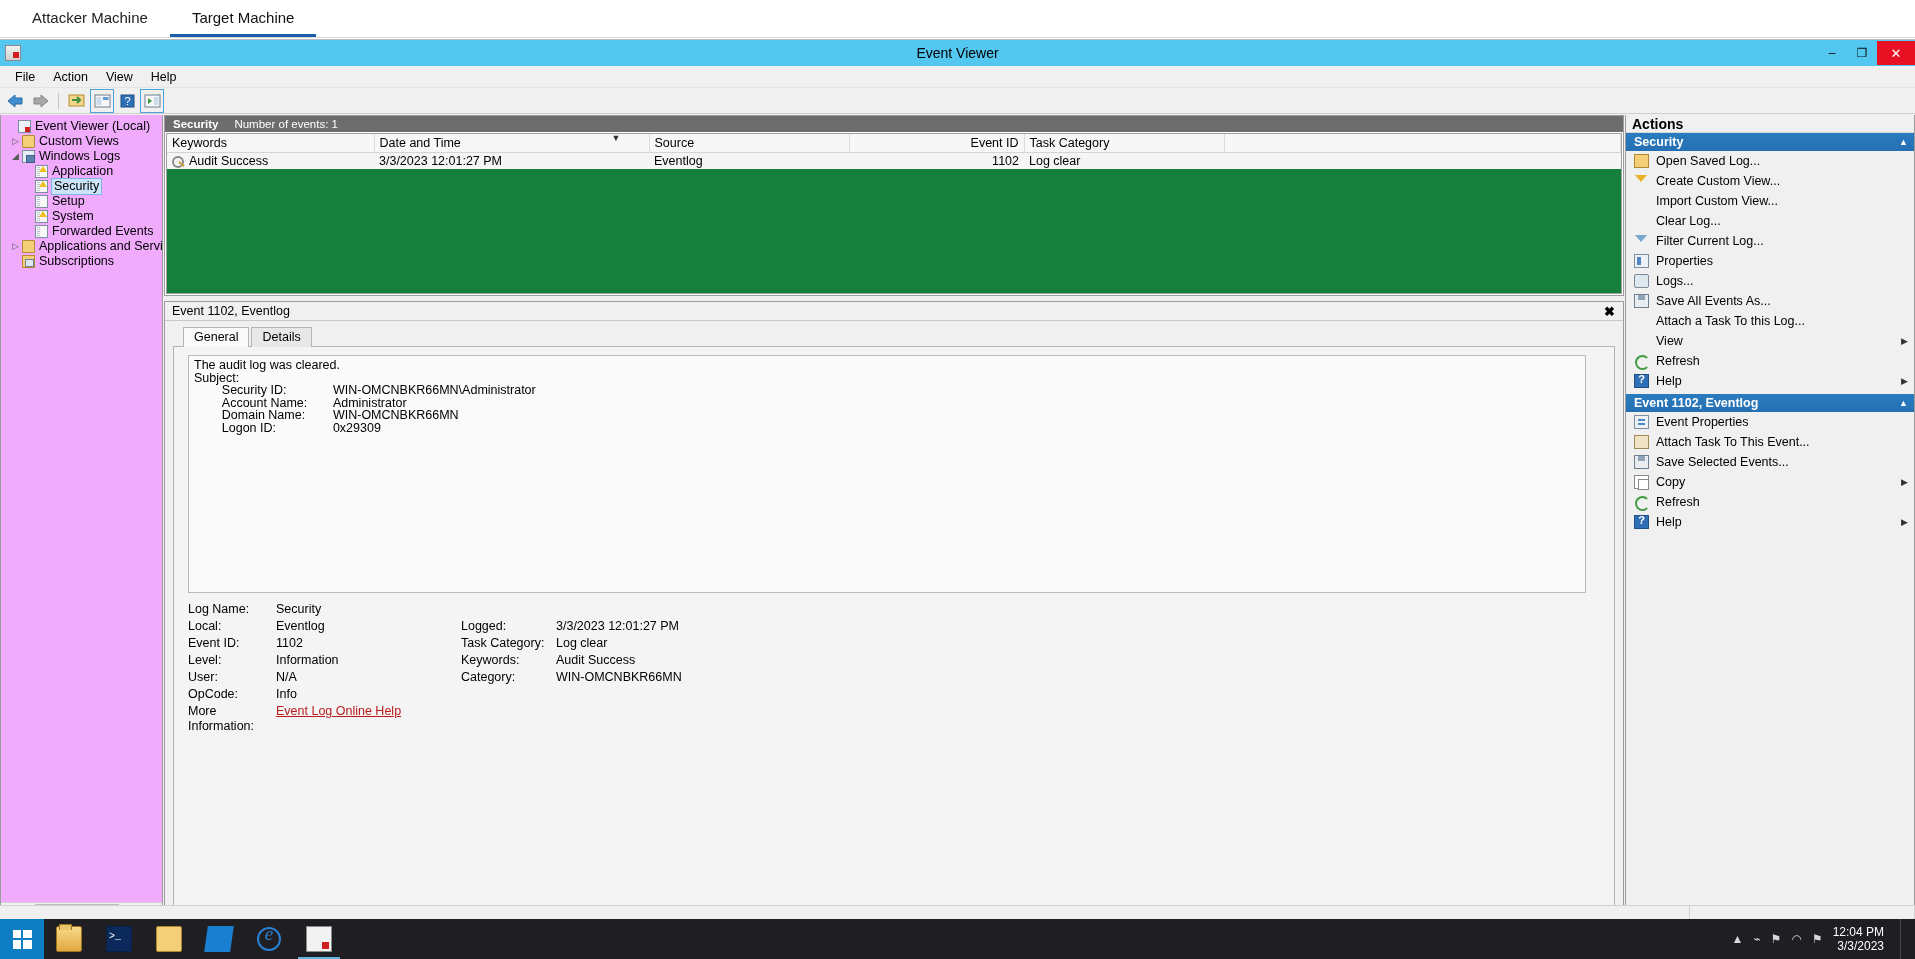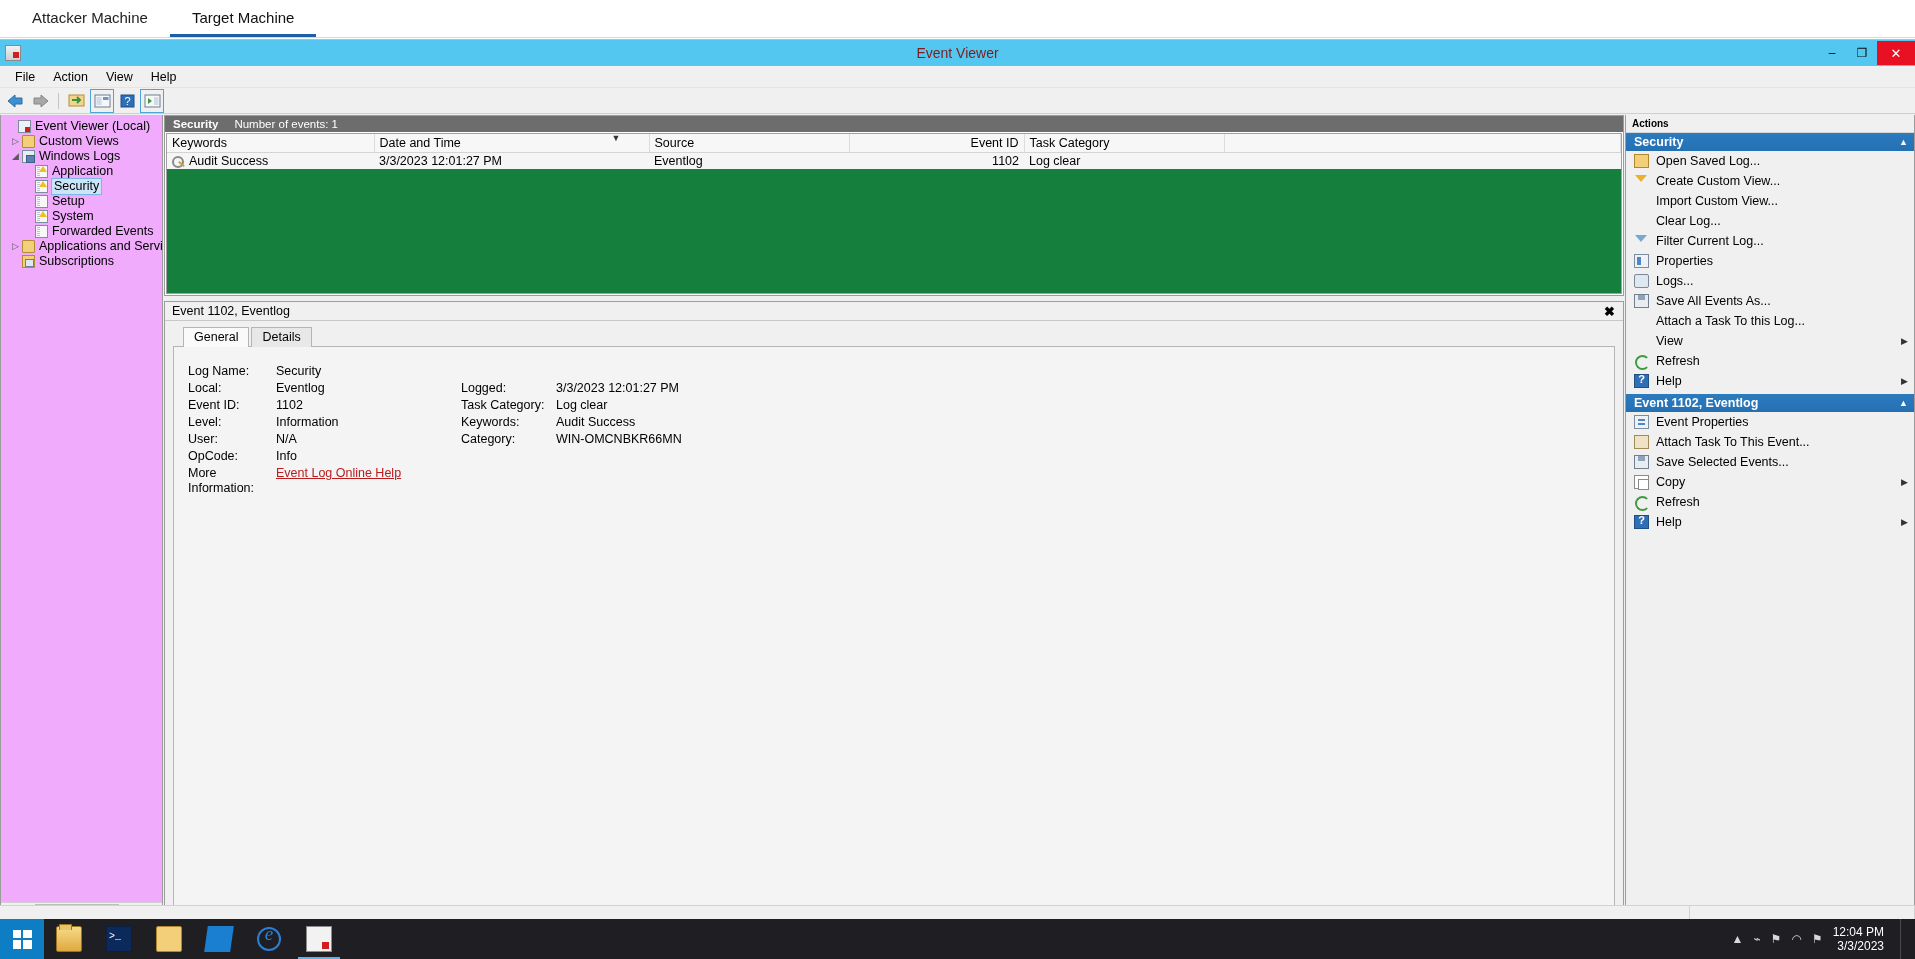--- a/index.html
+++ b/index.html
@@ -62,21 +62,21 @@
     content: "";
     position: absolute; left: 7px; top: 6px;
     width: 6px; height: 6px;
     background: #d11f1f;
   }
   .titlebar .title {
     position: absolute;
     left: 0; right: 0;
     text-align: center;
     font-size: 14px;
-    color: #7f1d1d;
+    color: #000000;
   }
   .win-btns {
     position: absolute; right: 0; top: 0;
     display: flex; height: 26px;
   }
   .win-btn {
     width: 30px; height: 24px;
     margin-top: 1px;
     display: flex; align-items: center; justify-content: center;
     font-size: 12px; color: #0a0a0a;
@@ -349,21 +349,21 @@
   
   .actions-pane {
     width: 290px;
     background: #f0f0f0;
     border: 1px solid #9c9c9c;
     border-top: none;
     overflow: hidden;
   }
   .act-title {
     height: 18px;
-    font-size: 10px;
+    font-size: 14px;
     font-weight: bold;
     display: flex; align-items: center;
     padding-left: 6px;
     background: #f0f0f0;
     border-bottom: 1px solid #d6d6d6;
   }
   .act-group-head {
     height: 18px;
     background: linear-gradient(#2b7bbf, #2570b3);
     color: #fff;
@@ -654,20 +654,28 @@
           <span>Event 1102, Eventlog</span>
           <span class="x">✖</span>
         </div>
 
         <div class="tabs">
           <div class="tab active">General</div>
           <div class="tab">Details</div>
         </div>
 
         <div class="detail-body">
+          <div class="msgbox">
+            <pre>The audit log was cleared.
+Subject:
+	Security ID:		WIN-OMCNBKR66MN\Administrator
+	Account Name:	Administrator
+	Domain Name:	WIN-OMCNBKR66MN
+	Logon ID:		0x29309</pre>
+          </div>
 
           <div class="meta">
             <div>Log Name:</div>
             <div>Security</div>
             <div></div>
             <div></div>
 
             <div>Local:</div>
             <div>Eventlog</div>
             <div>Logged:</div>

